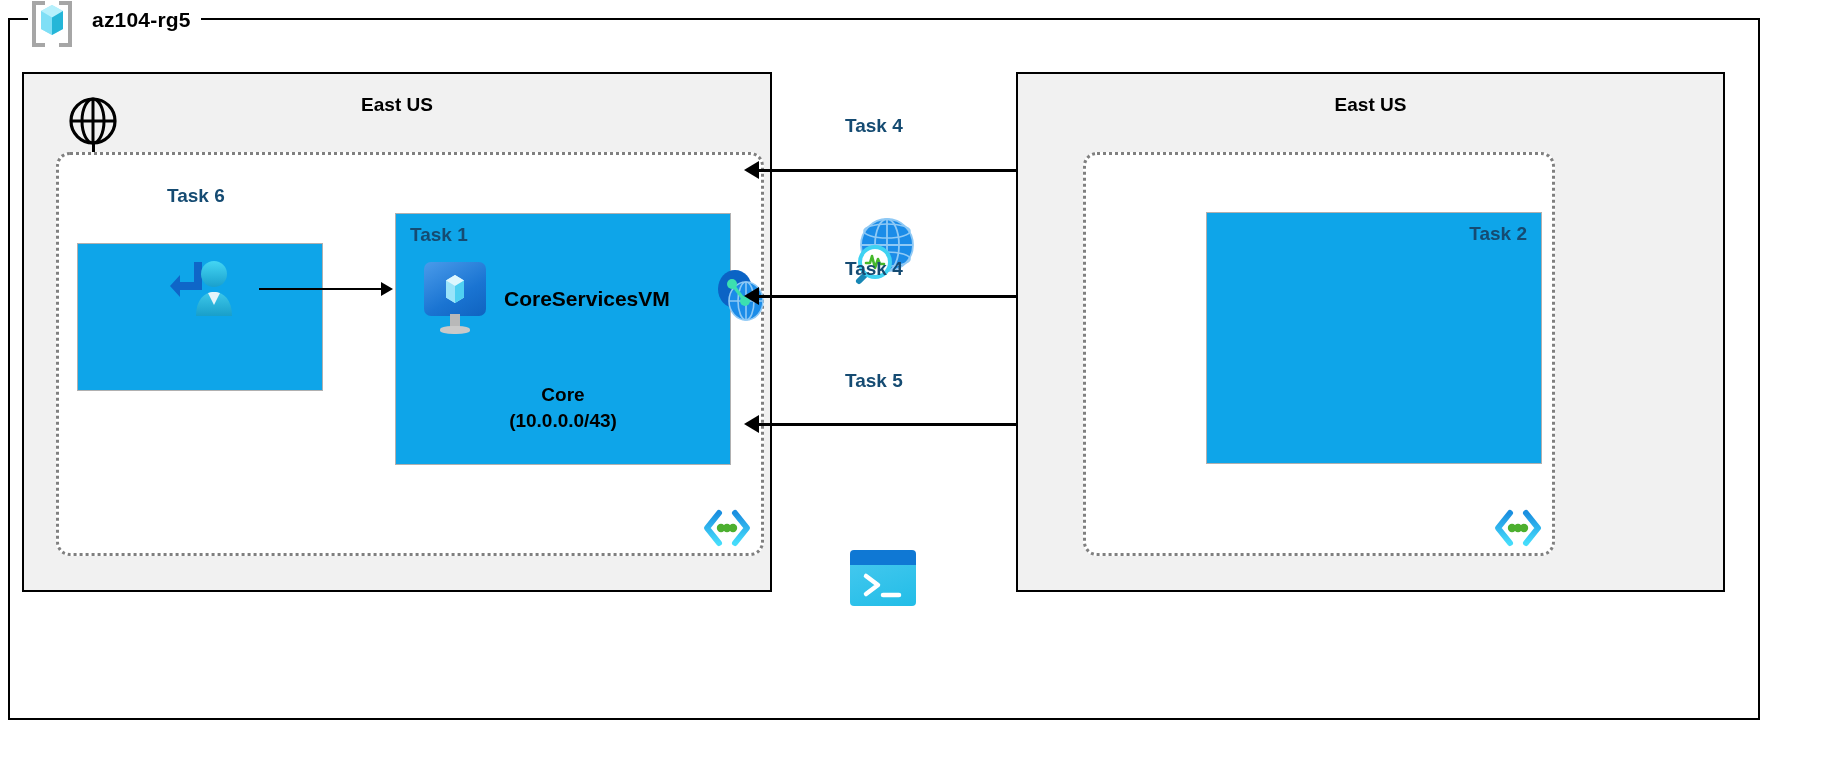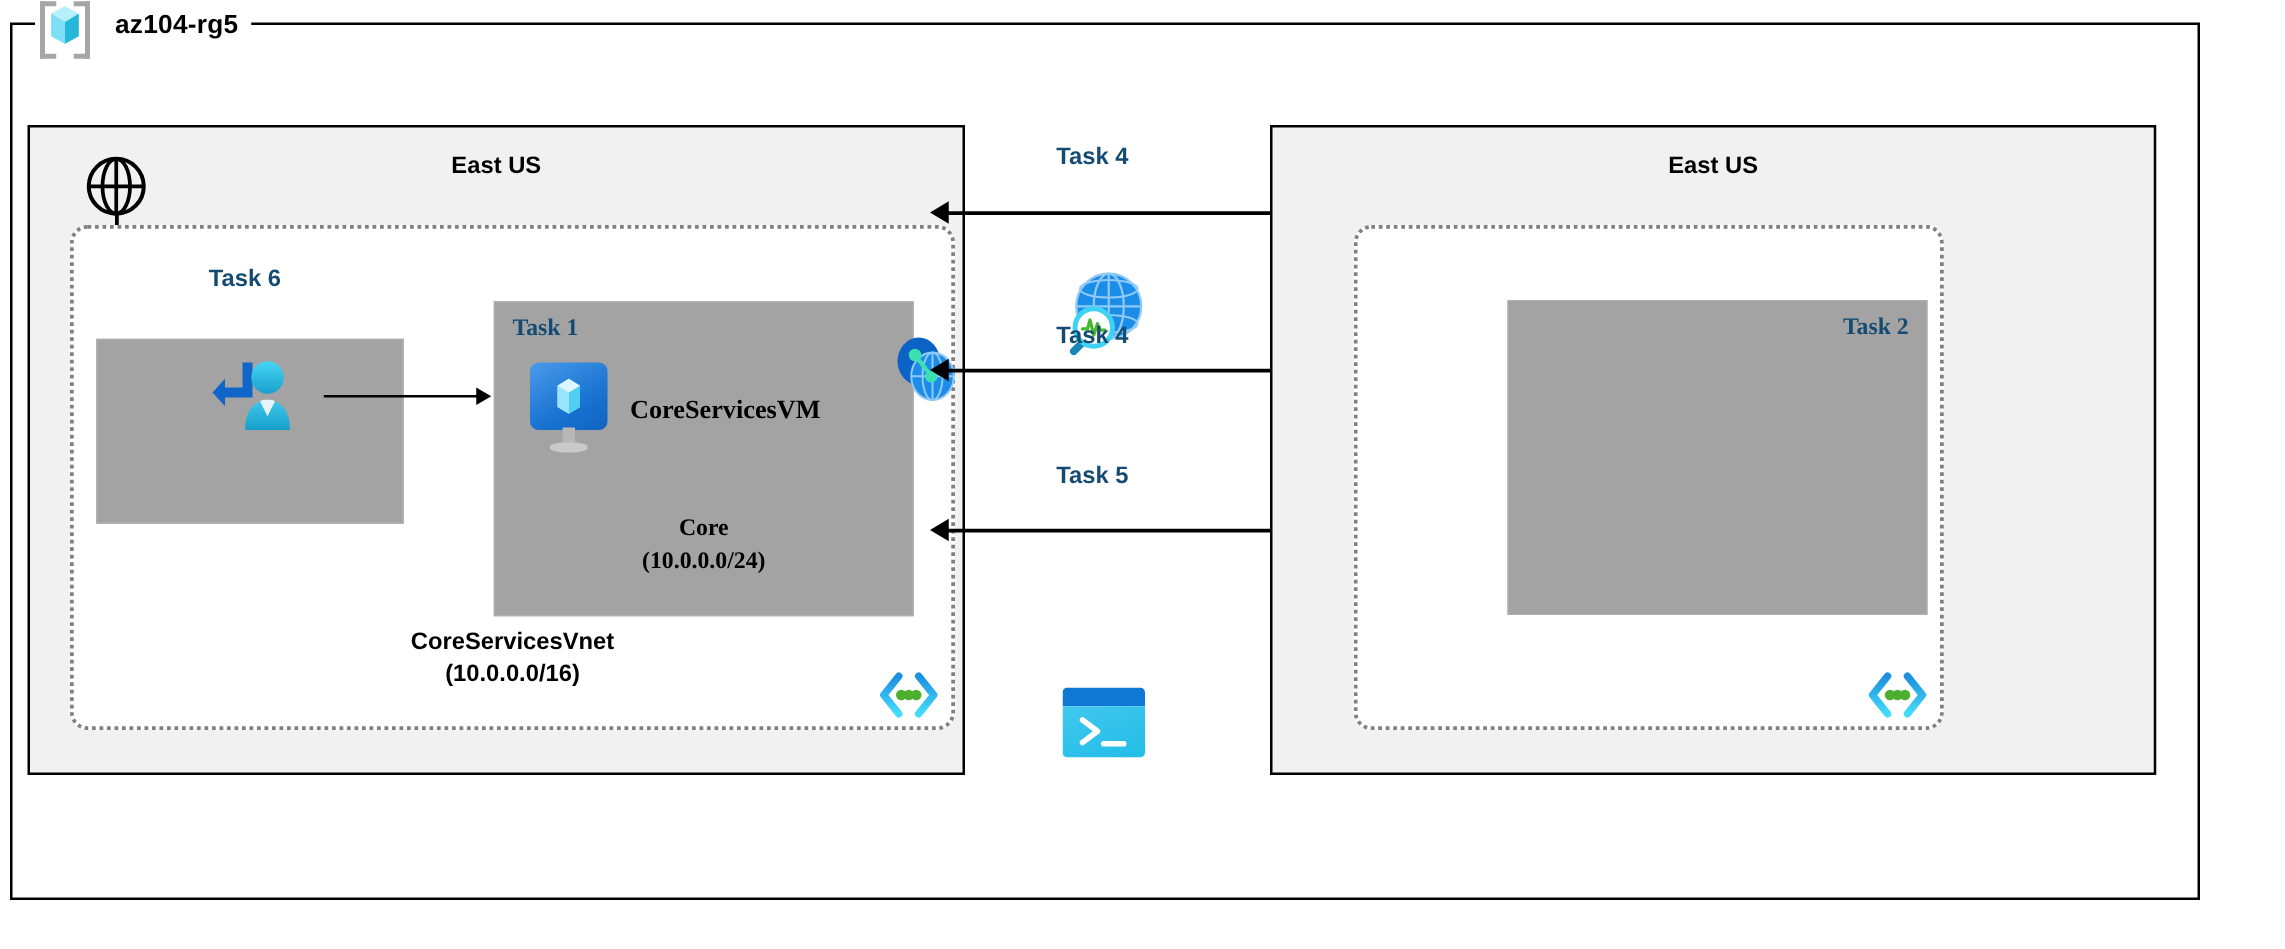--- a/index.html
+++ b/index.html
@@ -14,35 +14,35 @@
              background:#fff;padding:0 10px 0 4px;z-index:6;}
   #rg-title{font-size:21px;font-weight:bold;letter-spacing:.2px;color:#000;white-space:nowrap;}
 
   
   .rgicon{width:40px;height:42px;position:relative;display:inline-block;}
   .rgicon .brk{position:absolute;top:2px;width:9px;height:38px;border:4px solid #a6a6a6;}
   .rgicon .brk.l{left:0;border-right:none;}
   .rgicon .brk.r{right:0;border-left:none;}
 
   
-  .region{background:#f1f1f1;border:2.5px solid #000;box-sizing:border-box;margin-top:28px;}
+  .region{background:#f1f1f1;border:2.5px solid #000;box-sizing:border-box;}
   #region-left{left:22px;top:72px;width:750px;height:520px;}
   #region-right{left:1016px;top:72px;width:709px;height:520px;}
   .region-title{position:absolute;top:20px;left:0;right:0;text-align:center;
                 font-size:19px;font-weight:bold;color:#000;}
 
   
   .vnet{position:absolute;background:#ffffff;border:3px dotted #808080;border-radius:14px;box-sizing:border-box;}
   #vnet-core{left:32px;top:78px;width:708px;height:404px;}
   #vnet-man{left:65px;top:78px;width:472px;height:404px;}
   .vnet-label{position:absolute;left:0;right:0;text-align:center;font-size:19px;
               font-weight:bold;line-height:1.35;color:#000;}
 
   
-  .subnet{position:absolute;background:#a3a3a3;border:1.5px solid #b0b0b0;box-sizing:border-box;font-family:Liberation Serif, serif;}
+  .subnet{position:absolute;background:#0ea5e9;border:1.5px solid #b0b0b0;box-sizing:border-box;}
   #subnet-perimeter{left:18px;top:88px;width:246px;height:148px;}
   #subnet-core{left:336px;top:58px;width:336px;height:252px;}
   #subnet-man{left:120px;top:57px;width:336px;height:252px;}
   .subnet-label{position:absolute;left:0;right:0;text-align:center;font-size:19px;
                 font-weight:bold;line-height:1.35;color:#000;}
 
   
   .task{position:absolute;font-size:19px;font-weight:bold;color:#154b72;white-space:nowrap;}
 
   
@@ -159,28 +159,24 @@
             <polygon points="10,1 19,6.5 10,12 1,6.5" fill="#ddf7fe"></polygon>
             <polygon points="10,12 19,6.5 19,23.5 10,29" fill="#4fd0f2"></polygon>
             <polygon points="10,12 10,29 1,23.5 1,6.5" fill="#9ae4fa"></polygon>
           </svg>
         </span>
         <span style="font-size:21px;font-weight:bold;white-space:nowrap;">CoreServicesVM</span>
       </div>
 
       <div class="subnet-label" style="top:168px;">
         <span>Core</span><br>
-        <span>(10.0.0.0/24)</span>
+        <span>(10.0.0.0/43)</span>
       </div>
     </div>
 
-    <div class="vnet-label" style="top:318px;">
-      <span>CoreServicesVnet</span><br>
-      <span>(10.0.0.0/16)</span>
-    </div>
 
     <div class="codeicon" style="position:absolute;right:8px;bottom:4px;">
       <svg width="52" height="42" viewBox="0 0 52 42">
         <path d="M18 6 L6 21 L18 36" fill="none" stroke="url(#cg1)" stroke-width="6" stroke-linecap="round" stroke-linejoin="round"></path>
         <path d="M34 6 L46 21 L34 36" fill="none" stroke="url(#cg2)" stroke-width="6" stroke-linecap="round" stroke-linejoin="round"></path>
         <circle cx="20" cy="21" r="4.2" fill="#4caf2f"></circle>
         <circle cx="26" cy="21" r="4.2" fill="#4caf2f"></circle>
         <circle cx="32" cy="21" r="4.2" fill="#4caf2f"></circle>
         <defs>
           <linearGradient id="cg1" x1="0" y1="0" x2="0" y2="1">

